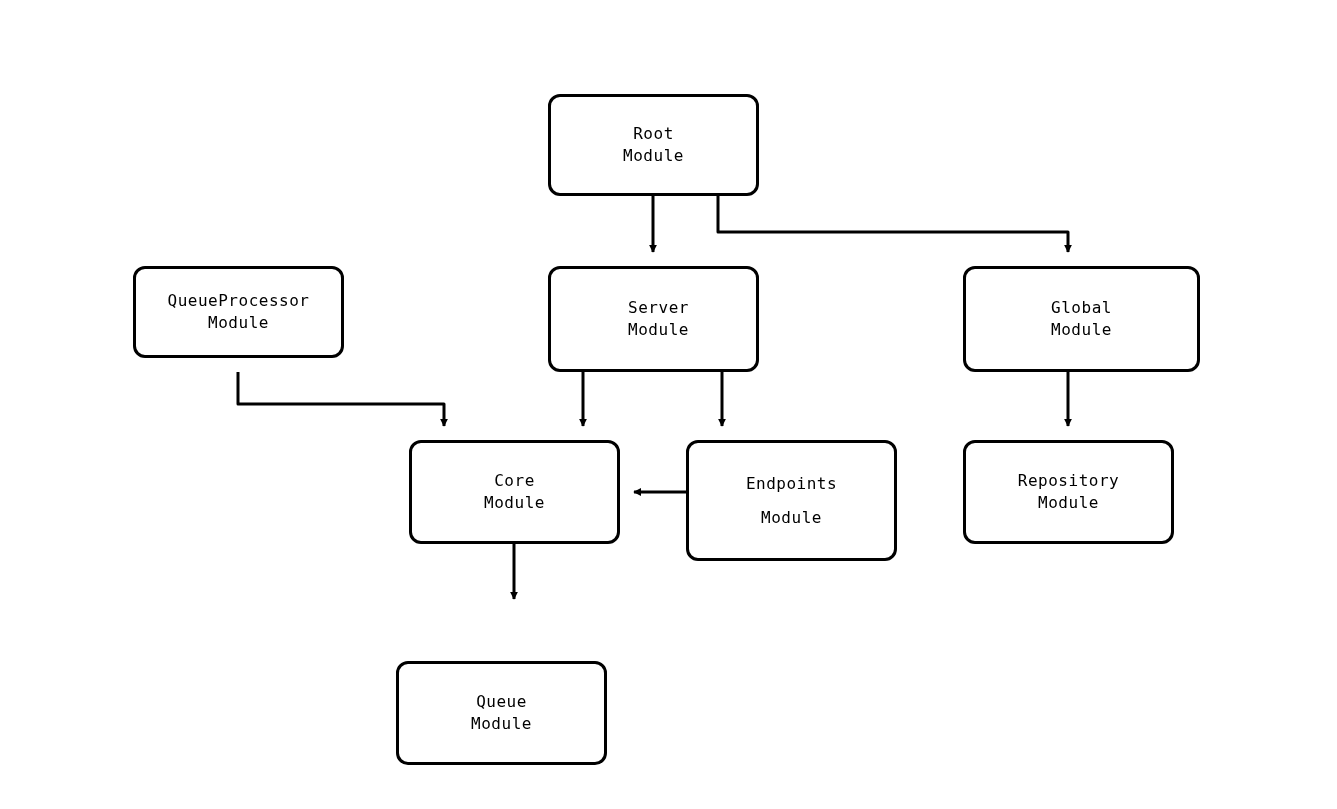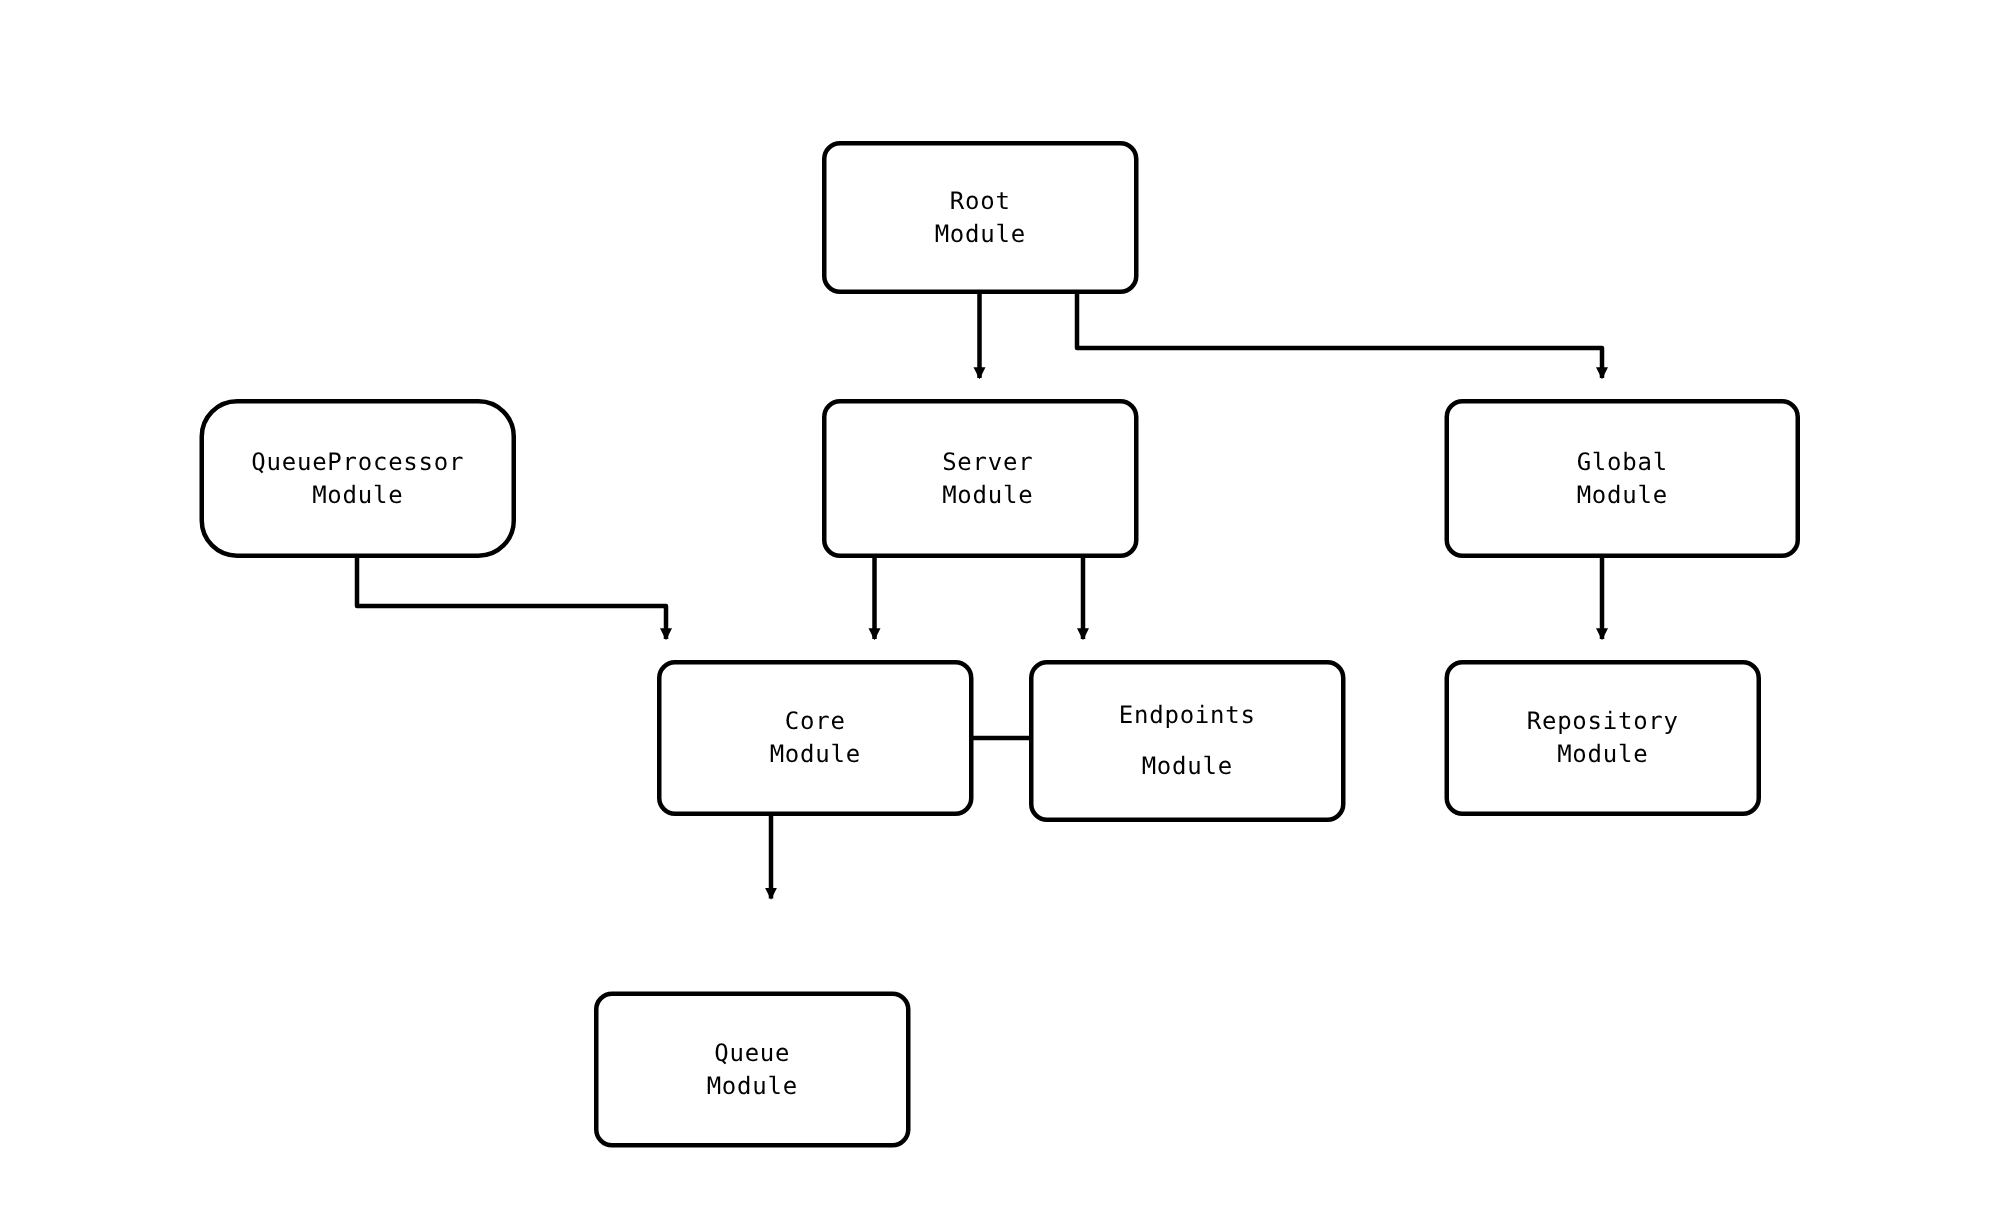--- a/index.html
+++ b/index.html
@@ -88,41 +88,41 @@
     <g>
       <path d="M514,544 L514,599" stroke="#000000" stroke-width="3" fill="none" marker-end="url(#arrow)"></path>
     </g>
   </svg>
 
   <div class="node" style="left:548px; top:94px; width:211px; height:102px;justify-content:center;">
     <span class="line1">Root</span>
     <span class="line2">Module</span>
   </div>
 
-  <div class="node" style="left:133px; top:266px; width:211px; height:106px;border-radius:25px;">
+  <div class="node" style="left:133px; top:266px; width:211px; height:92px;">
     <span class="line1">QueueProcessor</span>
     <span class="line2">Module</span>
   </div>
 
   <div class="node" style="left:548px; top:266px; width:211px; height:106px;padding-left:10px;">
     <span class="line1">Server</span>
     <span class="line2">Module</span>
   </div>
 
   <div class="node" style="left:963px; top:266px; width:237px; height:106px;">
     <span class="line1">Global</span>
     <span class="line2">Module</span>
   </div>
 
-  <div class="node" style="left:409px; top:440px; width:211px; height:104px;margin-left:29px;">
+  <div class="node" style="left:409px; top:440px; width:211px; height:104px;">
     <span class="line1">Core</span>
     <span class="line2">Module</span>
   </div>
 
-  <div class="node" style="left:686px; top:440px; width:211px; height:108px;gap:12px;">
+  <div class="node" style="left:686px; top:440px; width:211px; height:121px;gap:12px;">
     <span class="line1">Endpoints</span>
     <span class="line2">Module</span>
   </div>
 
   <div class="node" style="left:963px; top:440px; width:211px; height:104px;">
     <span class="line1">Repository</span>
     <span class="line2">Module</span>
   </div>
 
   <div class="node" style="left:396px; top:613px; width:211px; height:104px;margin-top:48px;">

